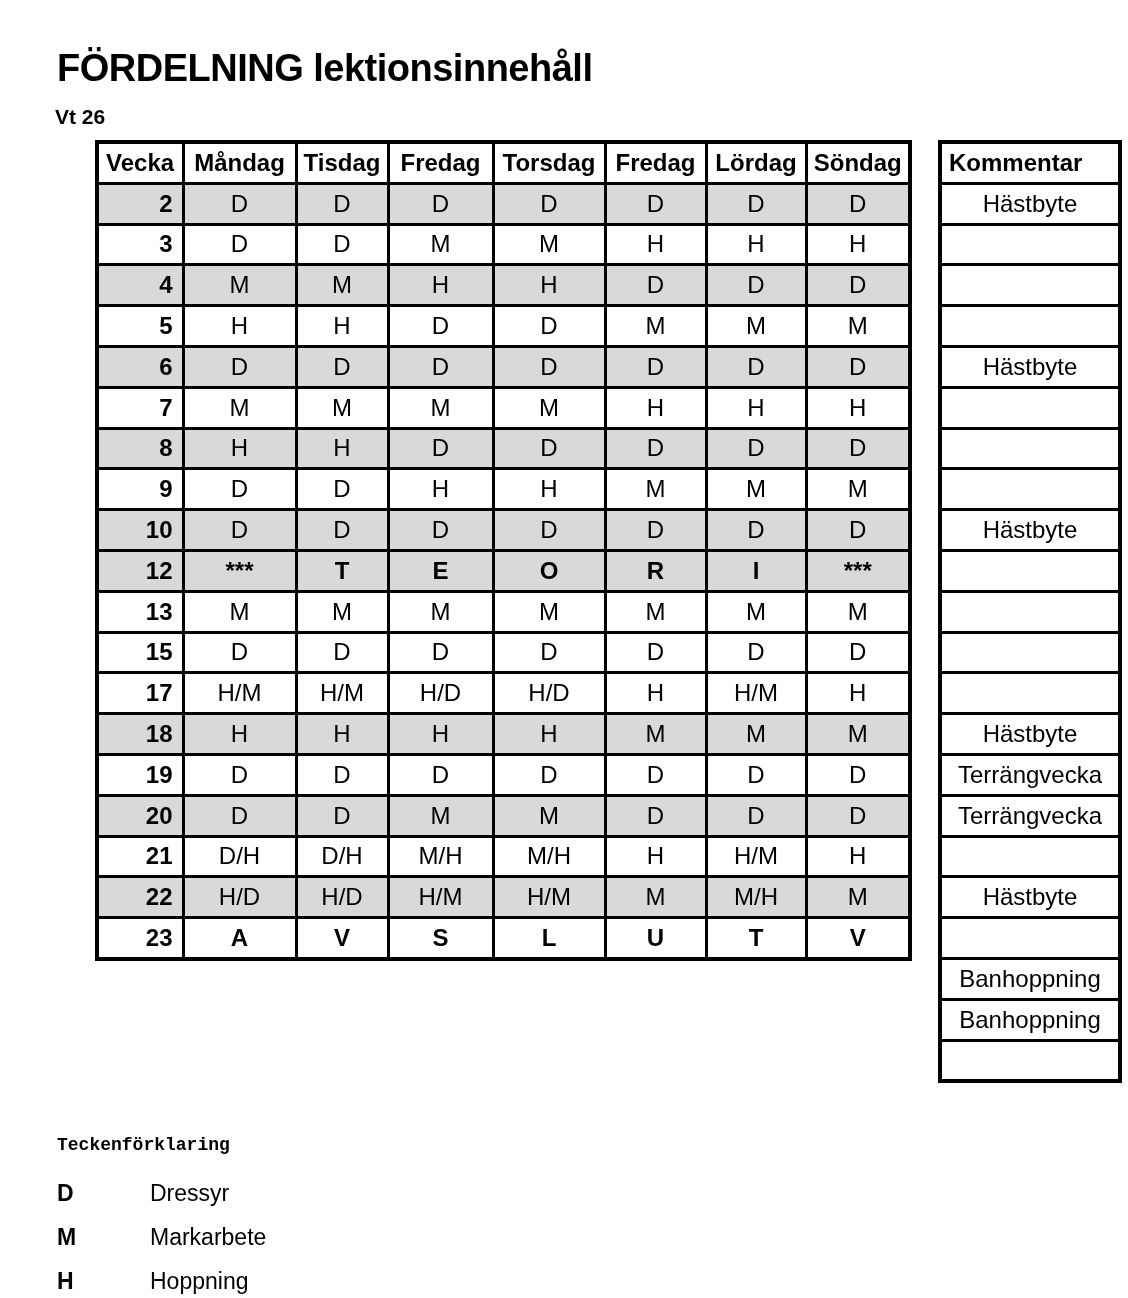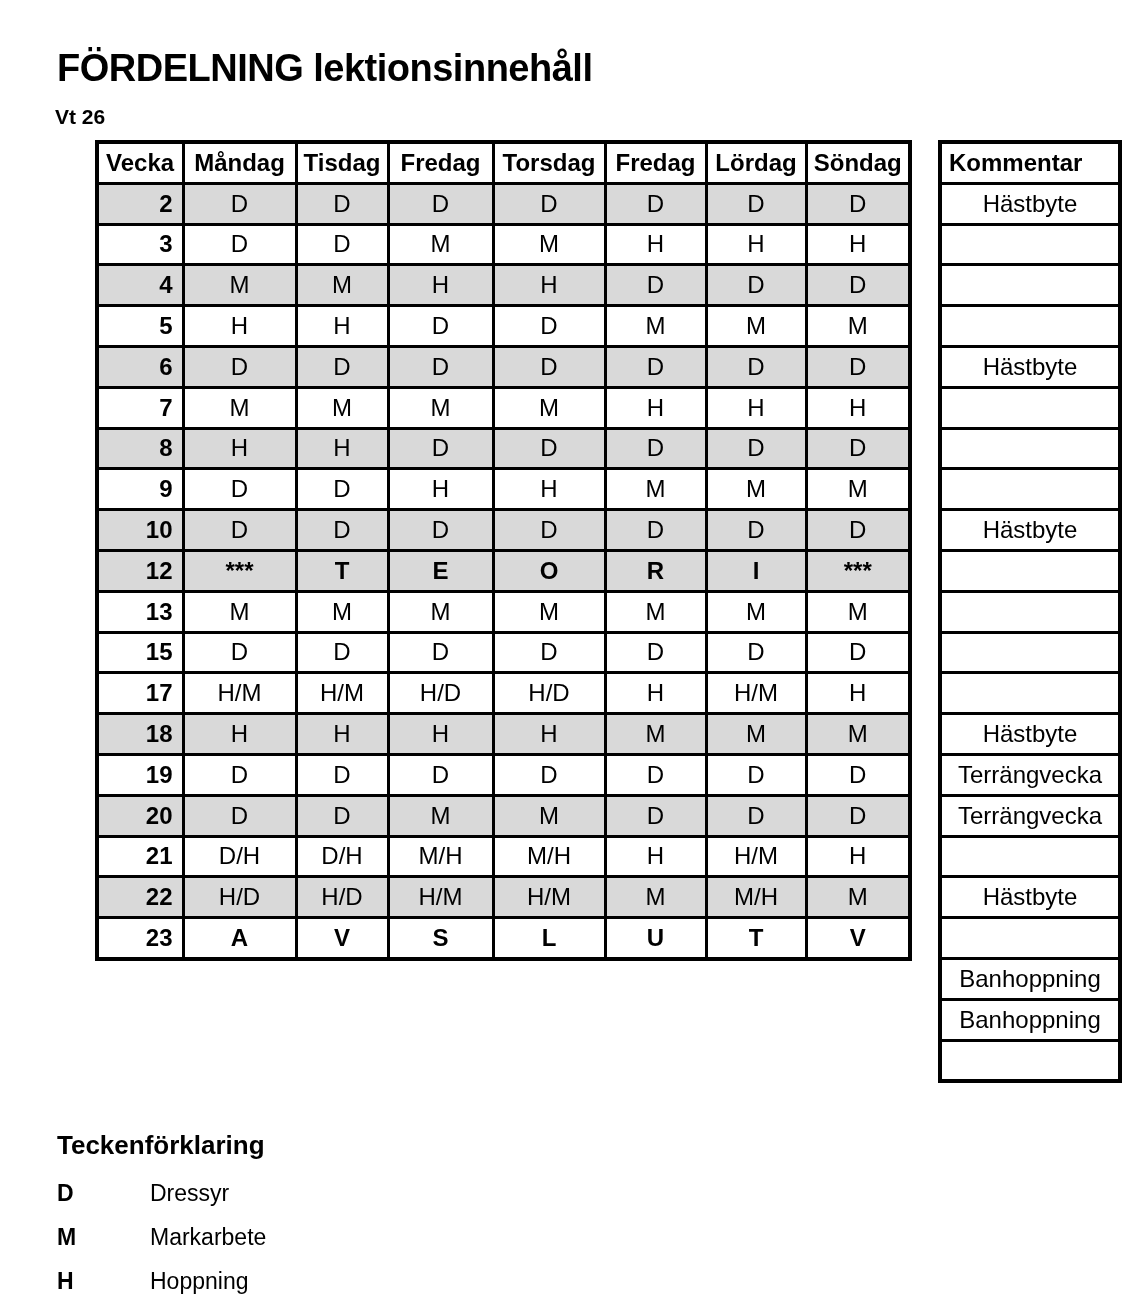--- a/index.html
+++ b/index.html
@@ -58,24 +58,25 @@
   th.left { text-align: left; padding-left: 7px; }
   td.week {
     font-weight: 700;
     text-align: right;
     padding-right: 9px;
   }
   tr.shaded td { background: var(--shade, #d9d9d9); }
   tr.boldrow td { font-weight: 700; }
   .legend { margin: 48px 0 0 2px; }
   .legend-title {
-    font-size: 26px;
+    font-size: 18px;
     font-weight: 700;
     line-height: 28px;
     margin-bottom: 20px;
+    font-family: Liberation Mono, monospace;
   }
   .legend-item {
     display: flex;
     font-size: 23px;
     line-height: 28px;
     margin-bottom: 16px;
   }
   .legend-code {
     font-weight: 700;
     width: 93px;

